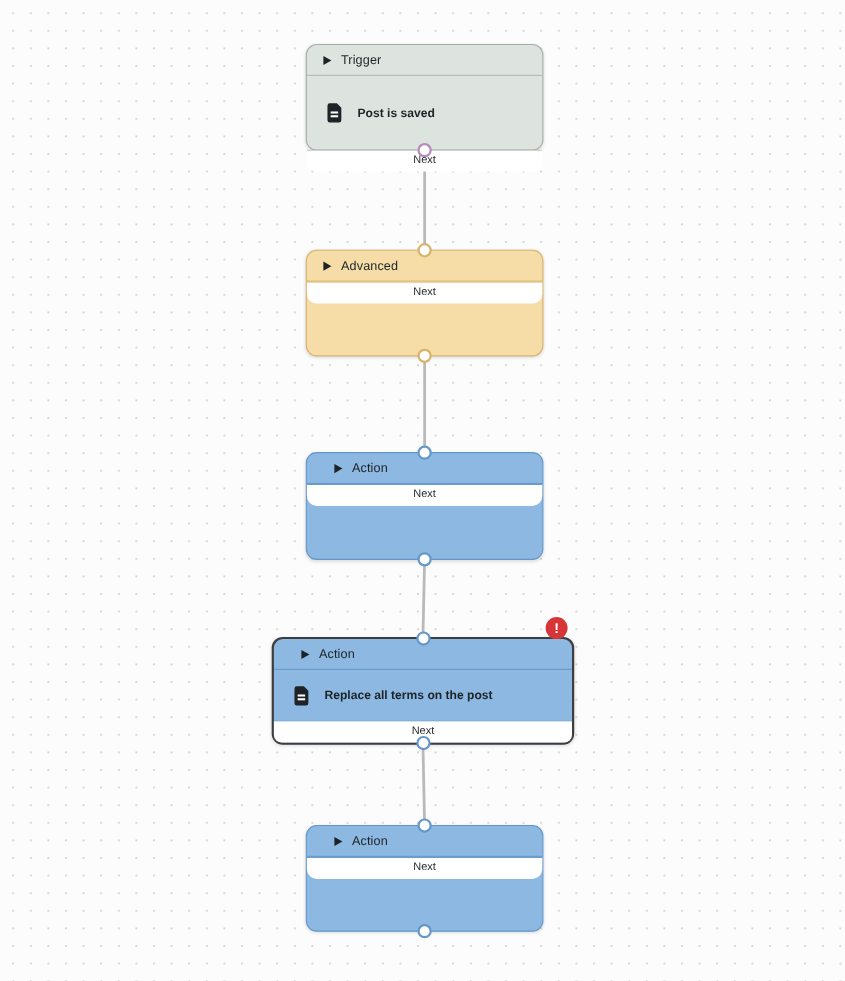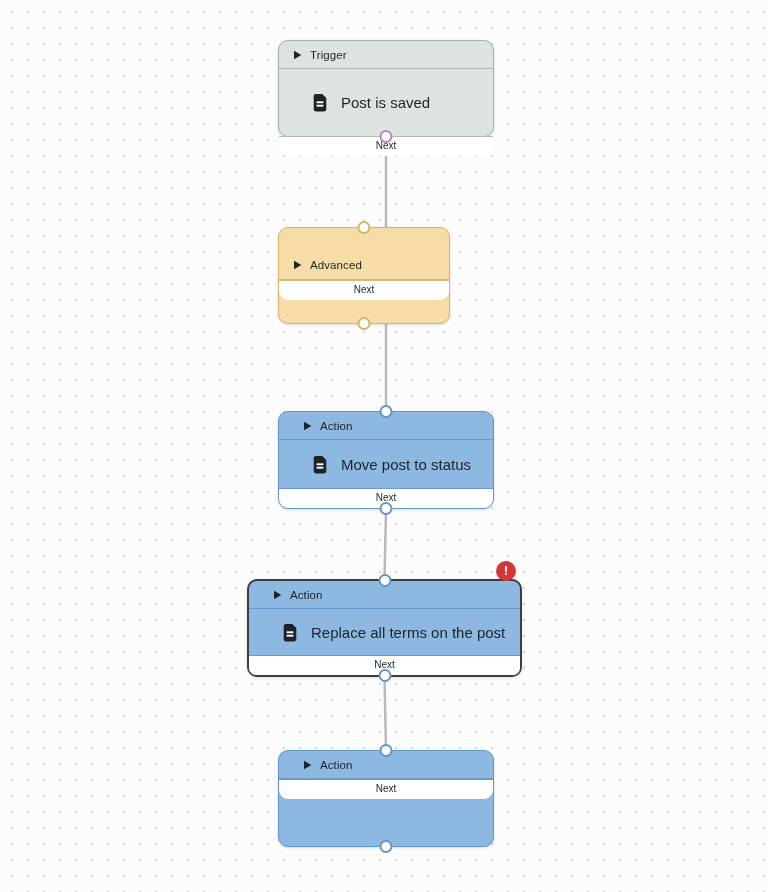--- a/index.html
+++ b/index.html
@@ -22,38 +22,38 @@
     position: absolute; z-index: 2; box-sizing: border-box;
     border-radius: 10px; display: flex; flex-direction: column;
     box-shadow: 0 1px 3px rgba(0,0,0,0.12);
   }
   .node--trigger  { background: #dde3de; border: 1px solid #a6aea7; }
   .node--advanced { background: #f6dda8; border: 1px solid #d7b26a; }
   .node--action   { background: #8cb8e1; border: 1px solid #6396c9; }
   .node--selected { border: 2px solid #3e3e3e; }
 
   #n1 { left: 278px; top: 40px;  width: 216px; height: 97px; gap: 24px; }
-  #n2 { left: 278px; top: 227px; width: 172px; height: 97px; justify-content: center; }
+  #n2 { left: 278px; top: 227px; width: 216px; height: 97px; }
   #n3 { left: 278px; top: 411px; width: 216px; height: 98px; }
   #n4 { left: 247px; top: 579px; width: 275px; height: 98px; }
   #n5 { left: 278px; top: 750px; width: 216px; height: 97px; }
 
   .node__header {
     flex: 0 0 27px; display: flex; align-items: center;
     gap: 8px; padding: 0 14px;
     font-size: 11.5px; font-weight: 500; letter-spacing: 0.1px;
   }
   .node--trigger  .node__header { border-bottom: 1px solid #b2bbb3; }
   .node--advanced .node__header { border-bottom: 1px solid #dcba75; }
   .node--action   .node__header { border-bottom: 1px solid #6a9bcd; padding-left: 24px; }
 
   .node__body {
     flex: 1 1 auto; display: flex; align-items: center;
-    gap: 12px; padding: 0 32px;
-    font-size: 15px; font-weight: 400; white-space: nowrap;
+    gap: 12px; padding: 0 16px;
+    font-size: 11px; font-weight: 700; white-space: nowrap;
   }
   .node__footer {
     flex: 0 0 19px; background: #ffffff;
     border-radius: 0 0 9px 9px; text-align: center;
     font-size: 10px; line-height: 18px; font-weight: 500;
   }
   .node--trigger  .node__footer { border-top: 1px solid #b2bbb3; }
   .node--advanced .node__footer { border-top: 1px solid #dcba75; }
   .node--action   .node__footer { border-top: 1px solid #6a9bcd; }
   .node--selected .node__footer { border-radius: 0 0 7px 7px; }
@@ -133,30 +133,20 @@
   <div class="node node--action" id="n3">
     <span class="handle handle--target ring--blue"></span>
     <div class="node__header">
       <span class="icon">
         <svg width="9" height="10" viewBox="0 0 9 10">
             <path d="M1 0.8 L8.3 5 L1 9.2 Z" fill="#1d2327"></path>
           </svg>
       </span>
       <span>Action</span>
     </div>
-    <div class="node__body">
-      <span class="icon">
-        <svg width="18" height="19" viewBox="0 0 20 21">
-          <path d="M3 3.4 A2.4 2.4 0 0 1 5.4 1 h7.1 L17 5.4 V18 a2.4 2.4 0 0 1 -2.4 2.4 H5.4 A2.4 2.4 0 0 1 3 18 Z" fill="#1d2327"></path>
-          <rect x="6.2" y="9.2" width="7.6" height="2.1" fill="#fff"></rect>
-          <rect x="6.2" y="13" width="7.6" height="2.1" fill="#fff"></rect>
-        </svg>
-      </span>
-      <span>Move post to status</span>
-    </div>
     <div class="node__footer">
       <span>Next</span>
     </div>
     <span class="handle handle--source ring--blue"></span>
   </div>
 
   <div class="node node--action node--selected" id="n4">
     <span class="error-badge">!</span>
     <span class="handle handle--target ring--blue"></span>
     <div class="node__header">

